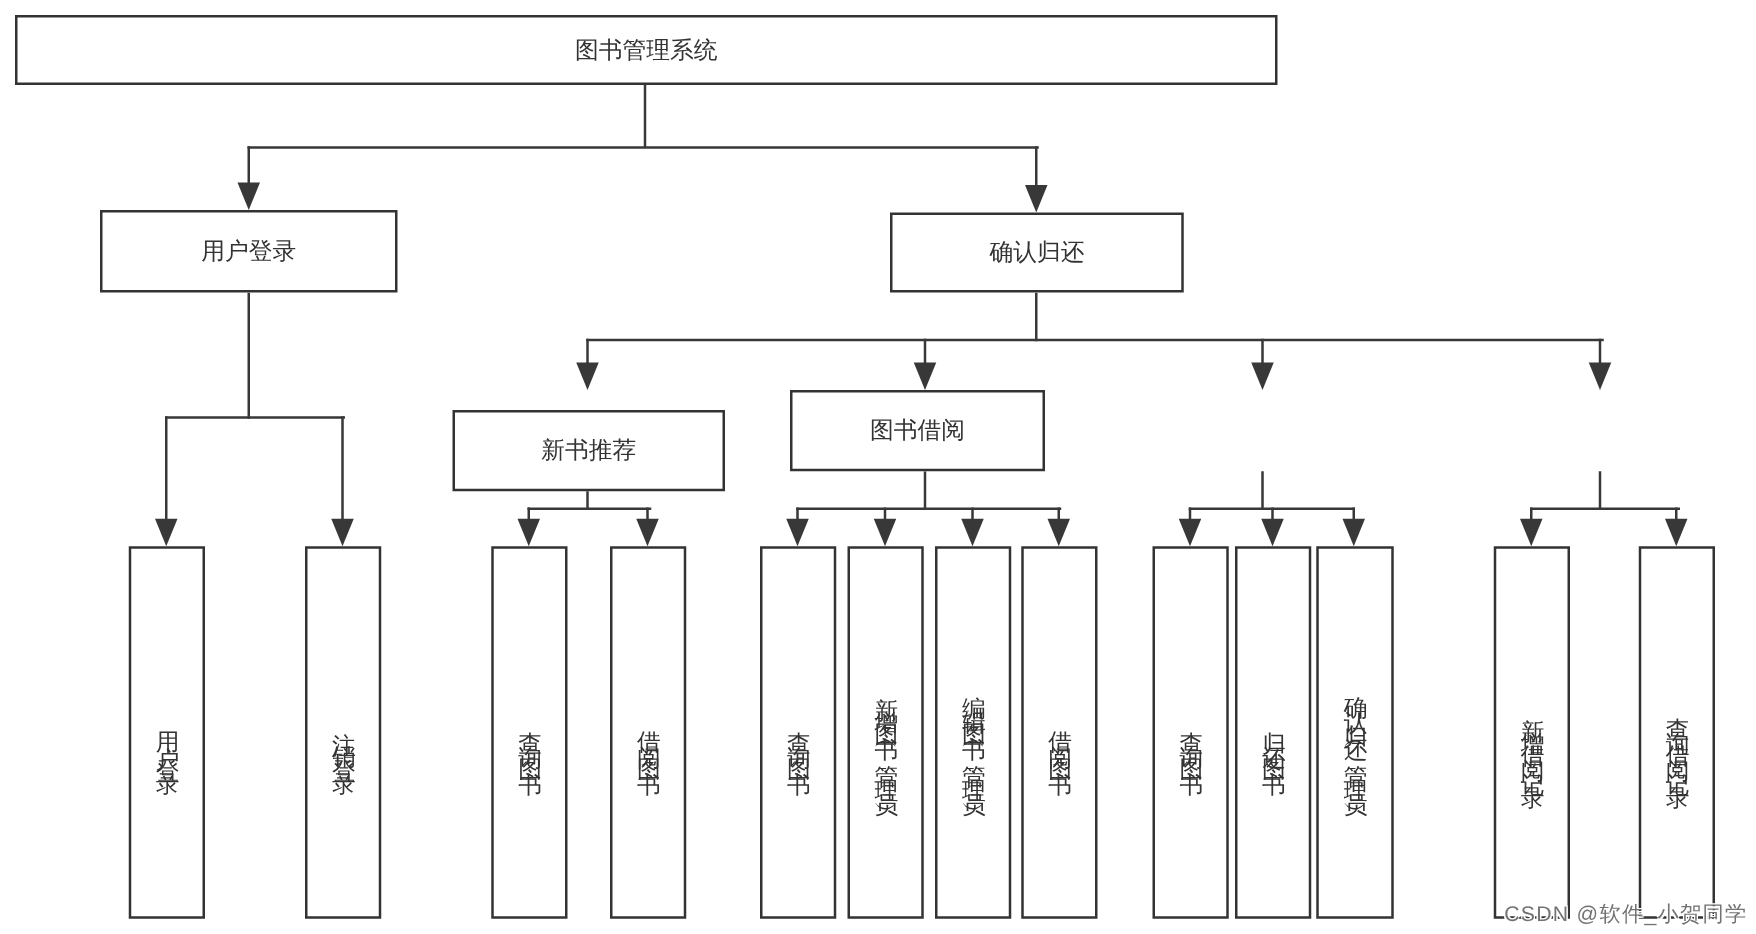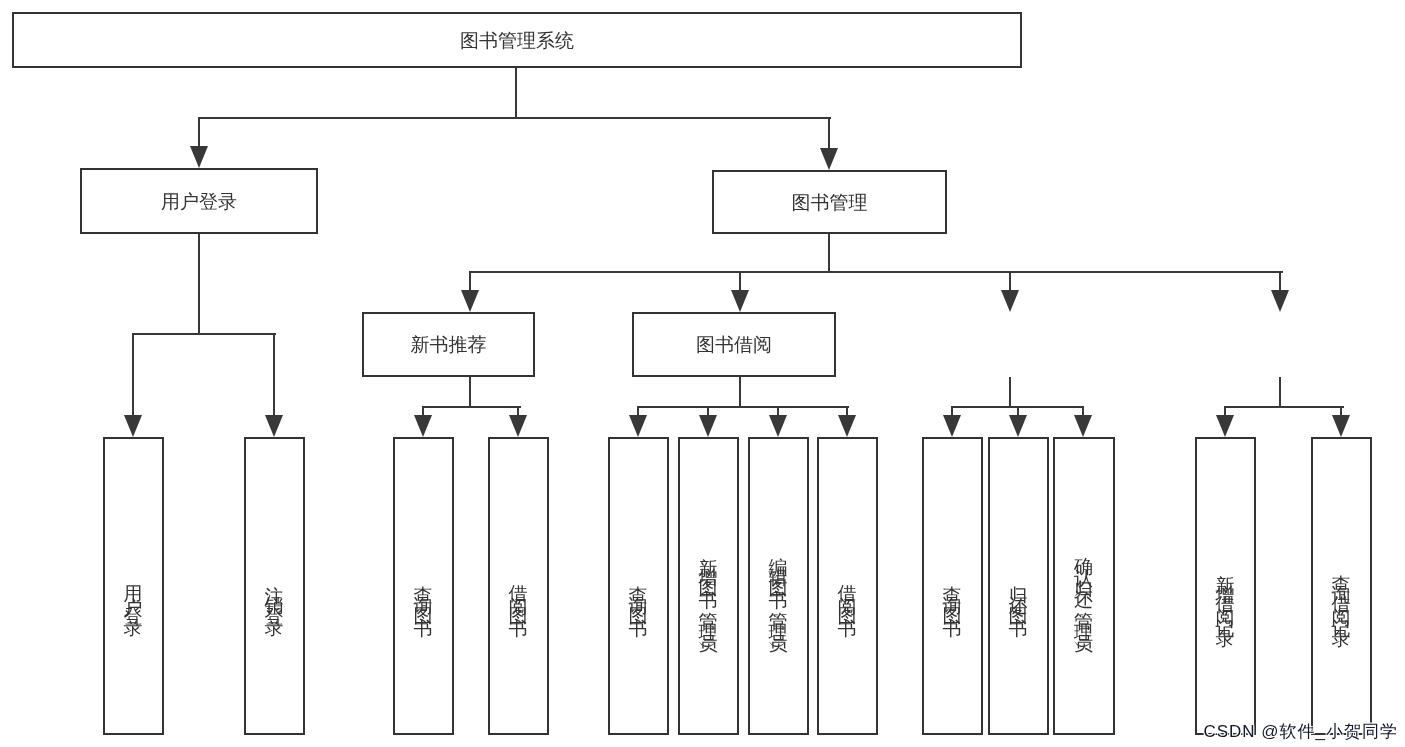--- a/index.html
+++ b/index.html
@@ -55,44 +55,44 @@
     border-right: 9px solid transparent;
     border-top: 22px solid #383838;
     z-index: 1;
   }
   .watermark {
     position: absolute;
     right: 7px;
     bottom: 4px;
     font-size: 17px;
     letter-spacing: 1px;
-    color: #0f172a;
+    color: #737373;
     text-shadow: 1px 1px 0 #ffffff, -1px -1px 0 #ffffff, 1px -1px 0 #ffffff, -1px 1px 0 #ffffff;
     z-index: 5;
     white-space: nowrap;
   }
 </style>
 </head>
 <body>
 
 <div id="canvas">
 
   <div class="box" style="left:12px; top:12px; width:1010px; height:56px;">
     <span>图书管理系统</span>
   </div>
 
   <div class="box" style="left:80px; top:168px; width:238px; height:66px;">
     <span>用户登录</span>
   </div>
 
   <div class="box" style="left:712px; top:170px; width:235px; height:64px;">
-    <span>图书管理</span>
-  </div>
-
-  <div class="box" style="left:362px; top:312px; width:173px; height:65px;">
+    <span>确认归还</span>
+  </div>
+
+  <div class="box" style="left:362px; top:328px; width:218px; height:65px;">
     <span>新书推荐</span>
   </div>
 
   <div class="box" style="left:632px; top:312px; width:204px; height:65px;">
     <span>图书借阅</span>
   </div>
 
 
 
   <div class="box v" style="left:103px; top:437px; width:61px; height:298px;">

